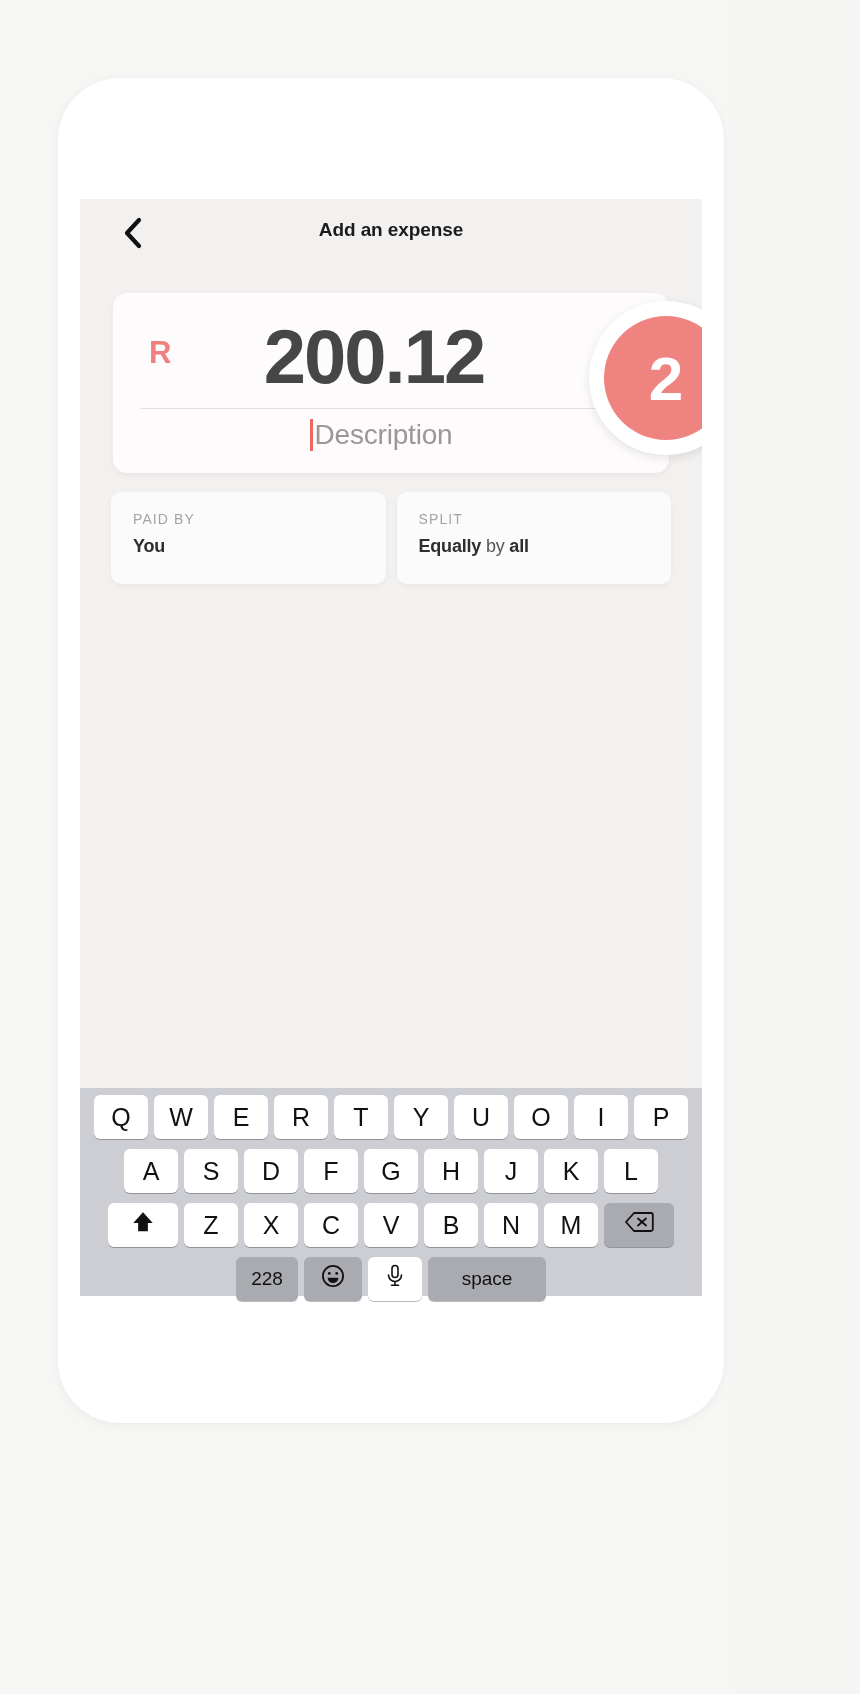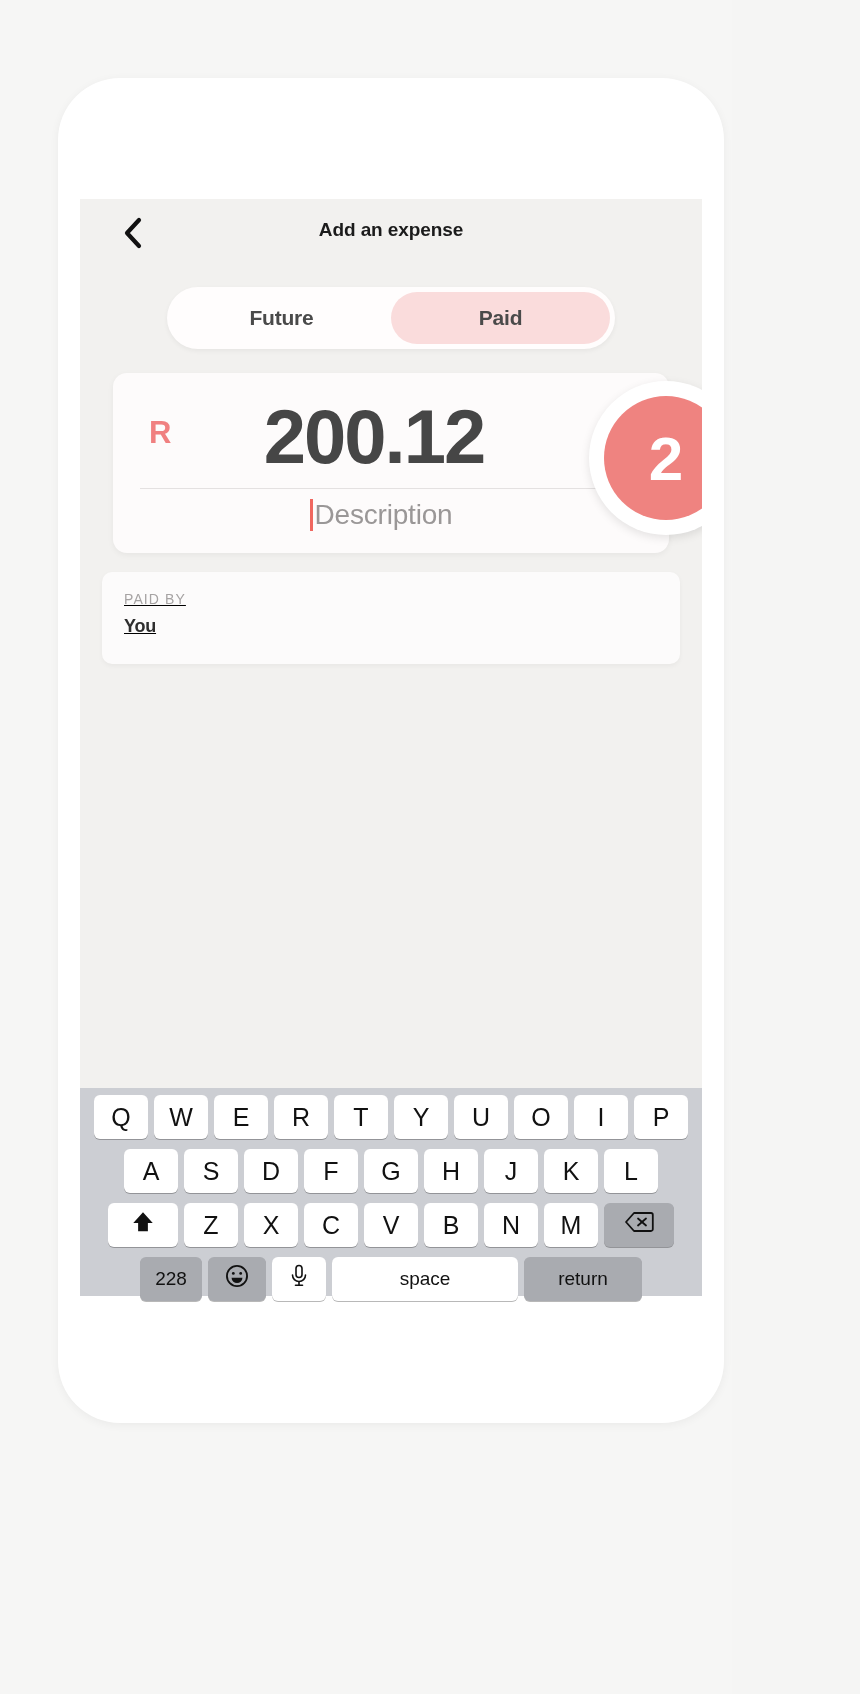--- a/index.html
+++ b/index.html
@@ -156,23 +156,22 @@
     align-items: center;
     justify-content: center;
     color: #ffffff;
     font-size: 62px;
     font-weight: bold;
   }
 
   
   .info-row {
     display: flex;
-    margin: 19px 22px 0;
+    margin: 19px 31px 0;
     gap: 11px;
-    text-decoration: underline;
   }
   .info-card {
     flex: 1;
     height: 92px;
     background: #fcfbfb;
     border-radius: 10px;
     padding: 19px 22px 0;
     box-shadow: 0 2px 5px rgba(0,0,0,0.045);
   }
   .info-label {
@@ -268,24 +267,20 @@
         <div class="back-btn">
           <span>
             <svg width="20" height="32" viewBox="0 0 20 32">
               <path d="M17 3 L5 16 L17 29" fill="none" stroke="#111" stroke-width="4.2" stroke-linecap="round" stroke-linejoin="round"></path>
             </svg>
           </span>
         </div>
         <div class="appbar-title">Add an expense</div>
       </div>
 
-      <div class="segwrap">
-        <div class="seg">Future</div>
-        <div class="seg active">Paid</div>
-      </div>
 
       <div class="amount-card">
         <div class="amount-row">
           <div class="currency">R</div>
           <div class="amount-val">200.12</div>
         </div>
         <div class="divider"></div>
         <div class="desc-row">
           <span class="caret"></span>
           <span class="desc-ph">Description</span>
@@ -294,20 +289,26 @@
         <div class="badge">
           <div class="badge-inner">2</div>
         </div>
       </div>
 
       <div class="info-row">
         <div class="info-card">
           <div class="info-label">PAID BY</div>
           <div class="info-value">
             <span>You</span>
+          </div>
+        </div>
+        <div class="info-card">
+          <div class="info-label">SPLIT</div>
+          <div class="info-value">
+            <span>Equally</span><span class="light"> by </span><span>all</span>
           </div>
         </div>
       </div>
 
       <div class="actionbar">
         <div class="act-icon">
           <span>
             <svg width="30" height="30" viewBox="0 0 24 24">
               <path d="M20 10.5 L10.5 20 a4.6 4.6 0 0 1-6.5-6.5 L13 4.5 a3.2 3.2 0 0 1 4.5 4.5 L8.8 17.7 a1.7 1.7 0 0 1-2.4-2.4 L14.5 7.2" fill="none" stroke="#3b3b3b" stroke-width="1.7" stroke-linecap="round" stroke-linejoin="round"></path>
             </svg>
@@ -397,20 +398,19 @@
         <div class="key mic">
           <span>
             <svg width="24" height="26" viewBox="0 0 24 26">
               <rect x="9" y="2.5" width="6" height="12" rx="3" fill="none" stroke="#111" stroke-width="1.6"></rect>
               <path d="M5.5 12 a6.5 6.5 0 0 0 13 0" fill="none" stroke="#111" stroke-width="1.6" stroke-linecap="round"></path>
               <line x1="12" y1="18.5" x2="12" y2="22" stroke="#111" stroke-width="1.6"></line>
               <line x1="8.5" y1="22.3" x2="15.5" y2="22.3" stroke="#111" stroke-width="1.6" stroke-linecap="round"></line>
             </svg>
           </span>
         </div>
-        <div class="key space">space</div>
-        <div class="key ret dark">return</div>
+        <div class="key ret dark">space</div>
       </div>
 
     </div>
 
   </div>
 </div>
 
 </body></html>

